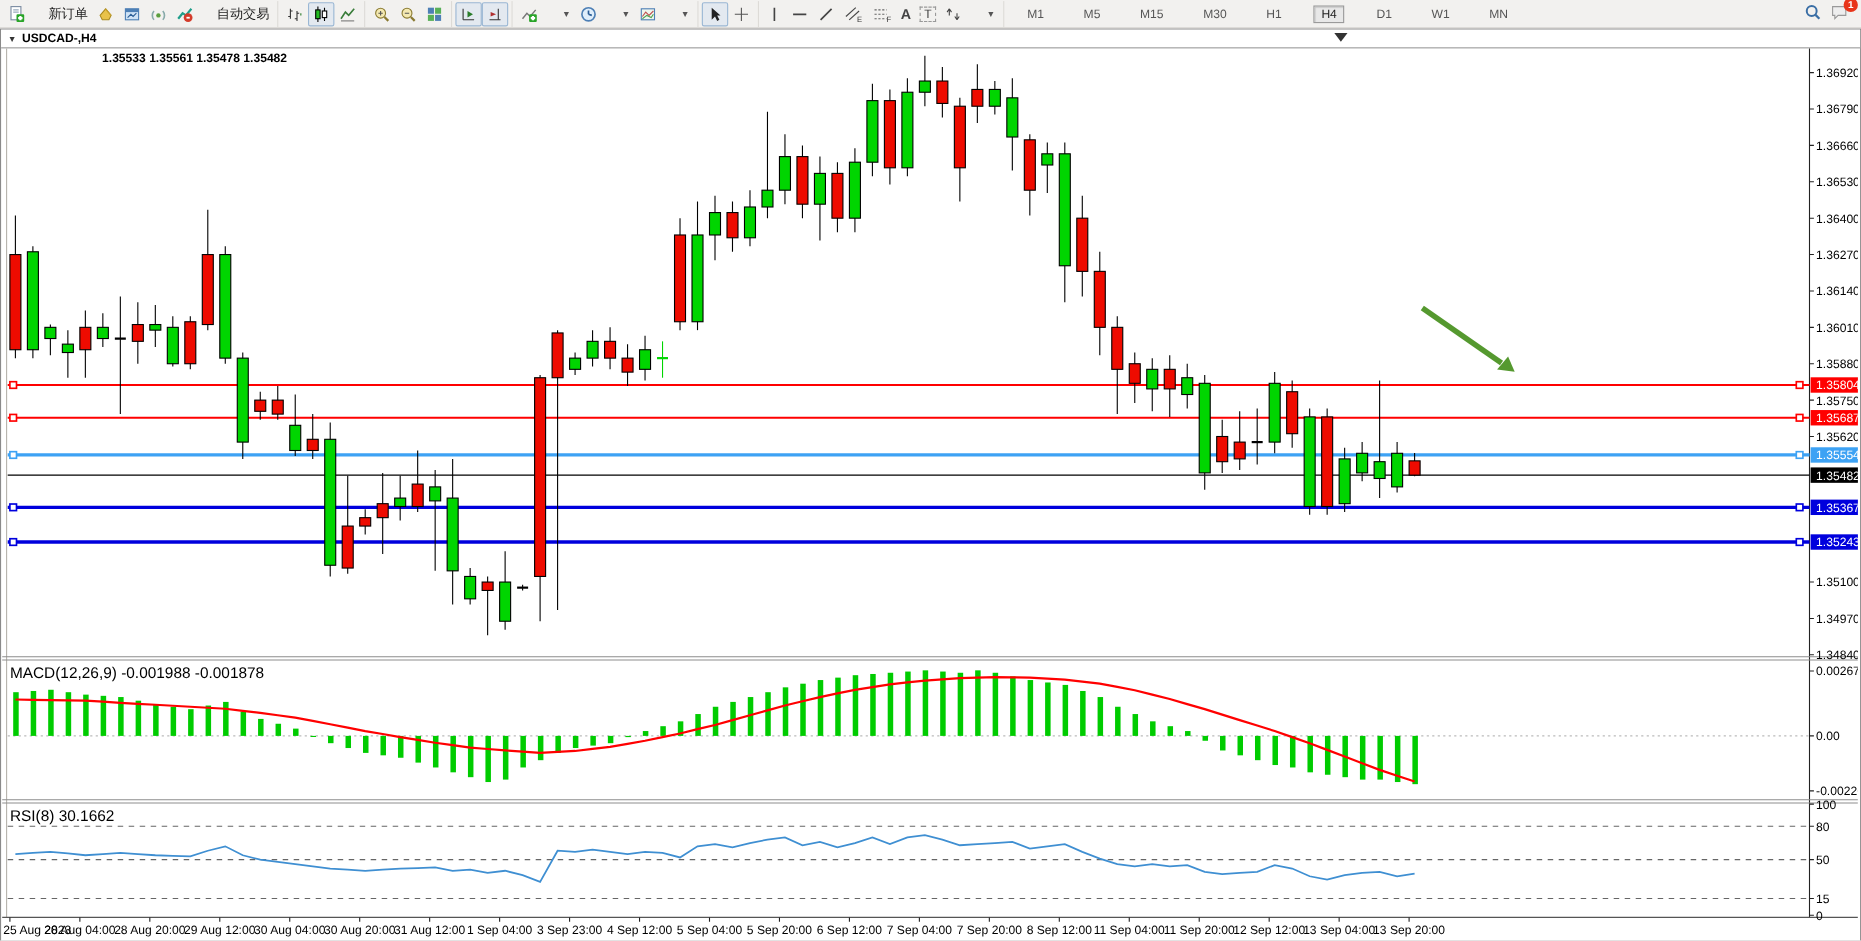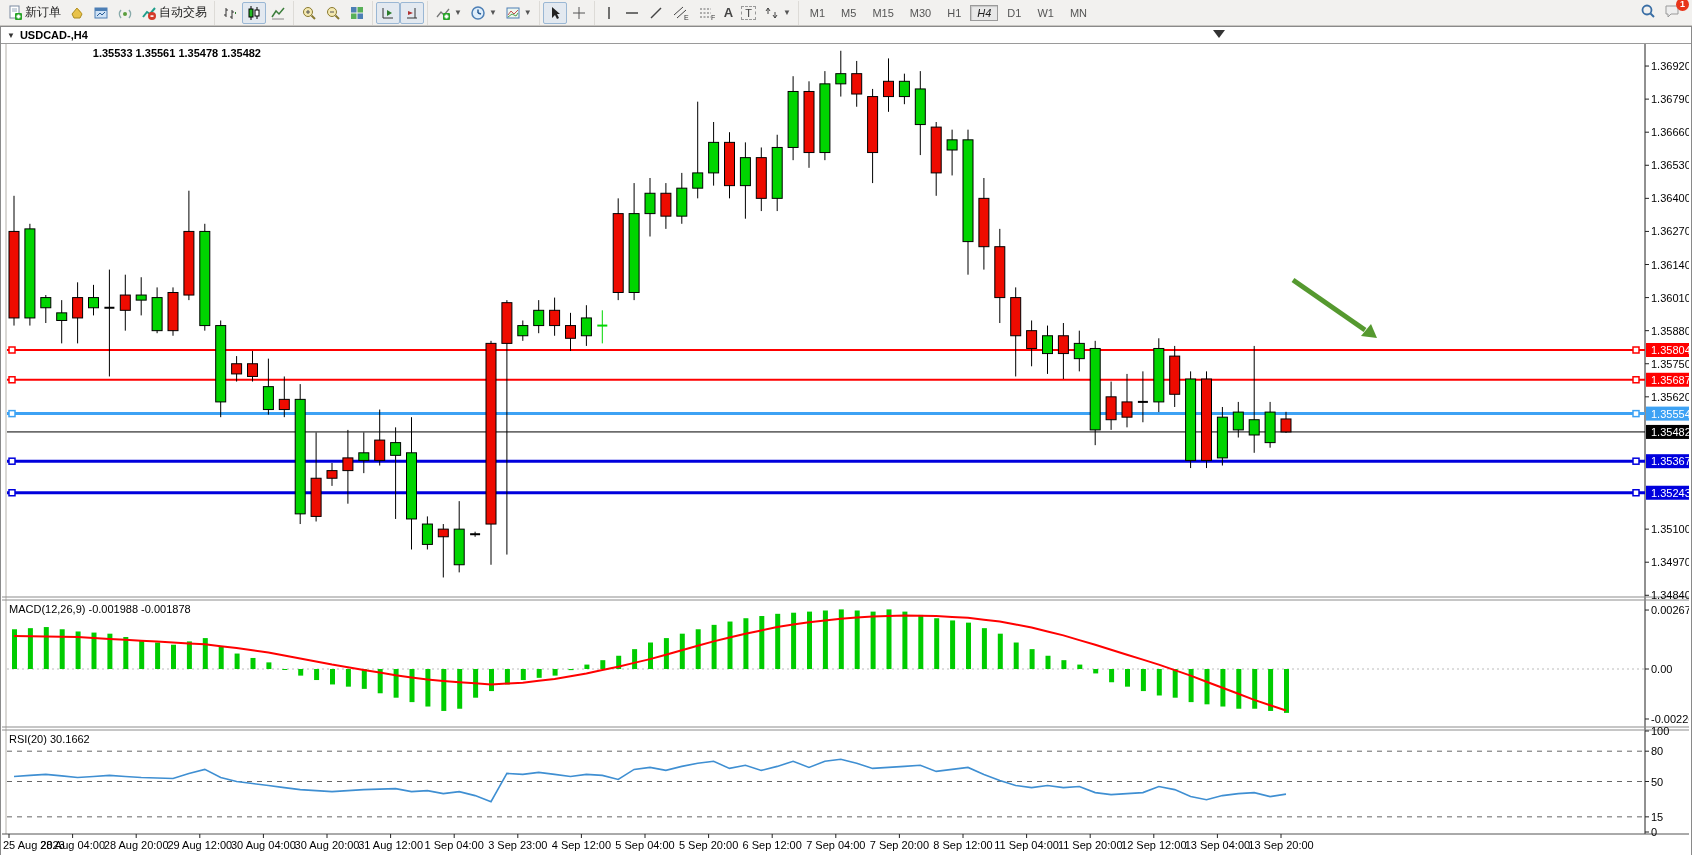--- a/index.html
+++ b/index.html
@@ -3,37 +3,37 @@
 <meta charset="utf-8">
 <style>
   html,body{margin:0;padding:0;background:#fff;width:1692px;height:855px;overflow:hidden;
     font-family:"Liberation Sans","DejaVu Sans",sans-serif;}
   #app{position:relative;width:1692px;height:855px;background:#fff;}
   
   #toolbar{position:absolute;left:0;top:0;width:1692px;height:25px;background:#f2f1ef;
     border-bottom:1px solid #c8c6c2;display:flex;align-items:center;font-size:12px;color:#444;}
   .tbgroup{display:flex;align-items:center;height:24px;padding:0 3px;border-left:1px solid #dddbd7;}
   .tbgroup:first-child{border-left:none;}
-  .tbtn{display:flex;align-items:center;gap:2px;height:20px;padding:0 3px;border:1px solid transparent;
+  .tbtn{display:flex;align-items:center;gap:21px;height:20px;padding:0 3px;border:1px solid transparent;
     border-radius:2px;cursor:default;}
   .tbtn.pressed{background:#e3e9f0;border-color:#9ab7d4;}
   .tbtn svg{display:block;}
   .tblabel{font-size:12px;color:#222;white-space:nowrap;}
   .drop{font-size:8px;color:#555;margin-left:1px;}
-  .tf{padding:1px 6px;margin:0 1px;color:#555;font-size:11px;border:1px solid transparent;}
-  .tf.active{background:#e8e8e8;border:1px solid #9a9a9a;box-shadow:inset 1px 1px 1px rgba(0,0,0,.15);color:#222;font-style:italic;}
+  .tf{padding:1px 6px;margin:0 11px;color:#555;font-size:11px;border:1px solid transparent;}
+  .tf.active{background:#e8e8e8;border:1px solid #9a9a9a;box-shadow:inset 1px 1px 1px rgba(0,0,0,.15);color:#222;}
   #tb-right{margin-left:auto;display:flex;align-items:center;gap:8px;padding-right:10px;}
   #chat-badge{position:absolute;top:-5px;right:-7px;background:#e8351a;color:#fff;border-radius:50%;
     width:13px;height:13px;font-size:9px;line-height:13px;text-align:center;font-weight:bold;}
   
   #chartwin{position:absolute;left:0;top:26px;width:1690px;height:828px;border:1px solid #8a8a8a;background:#fff;}
   #titlebar{position:absolute;left:0;top:0;width:100%;height:17px;border-bottom:1px solid #9a9a9a;
     background:#fff;font-size:11px;font-weight:bold;color:#000;display:flex;align-items:center;gap:5px;padding-left:6px;box-sizing:border-box;}
   #titlebar .caret{font-size:8px;color:#333;}
-  .panelabel{position:absolute;font-size:11px;color:#000;z-index:5;}
+  .panelabel{position:absolute;font-size:14px;color:#000;z-index:5;}
   #chart-svg{position:absolute;left:0;top:0;z-index:1;}
 </style>
 </head>
 <body>
 
 <div id="app">
 
   <div id="toolbar">
     <div class="tbgroup">
       <div class="tbtn">
@@ -318,21 +318,21 @@
       <span>USDCAD-,H4</span>
       <span style="font-weight:bold;margin-top:36px;">1.35533 1.35561 1.35478 1.35482</span>
     </div>
 
     <div class="panelabel" style="left:8px;top:576px;">
       <span>MACD(12,26,9)</span>
       <span>-0.001988</span>
       <span>-0.001878</span>
     </div>
     <div class="panelabel" style="left:8px;top:706px;">
-      <span>RSI(20)</span>
+      <span>RSI(8)</span>
       <span>30.1662</span>
     </div>
 
     <svg id="chart-svg" width="1688" height="826" viewBox="0 26 1688 826">
         <line x1="5" y1="43" x2="5" y2="833" stroke="#b5b2ac"></line>
         <line x1="1644" y1="43" x2="1644" y2="833" stroke="#222" stroke-width="1"></line>
         <line x1="1" y1="596" x2="1688" y2="596" stroke="#8d8d8d"></line>
         <line x1="1" y1="599" x2="1688" y2="599" stroke="#8d8d8d"></line>
         <line x1="1" y1="726" x2="1688" y2="726" stroke="#8d8d8d"></line>
         <line x1="1" y1="729" x2="1688" y2="729" stroke="#8d8d8d"></line>

